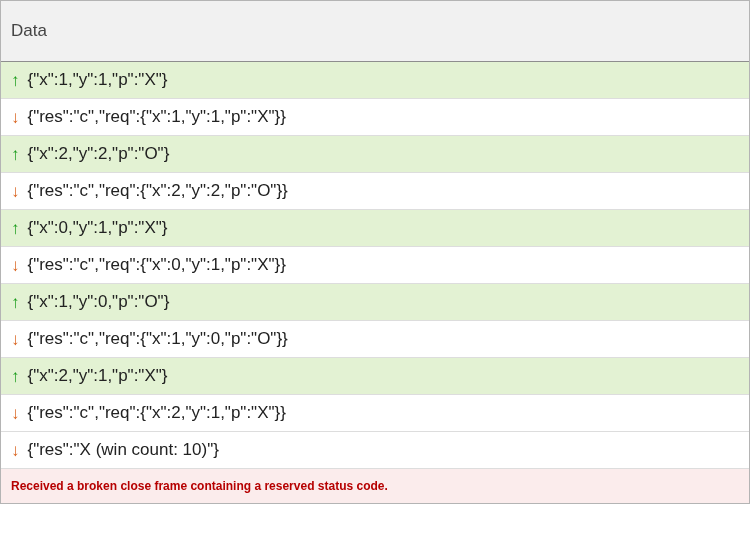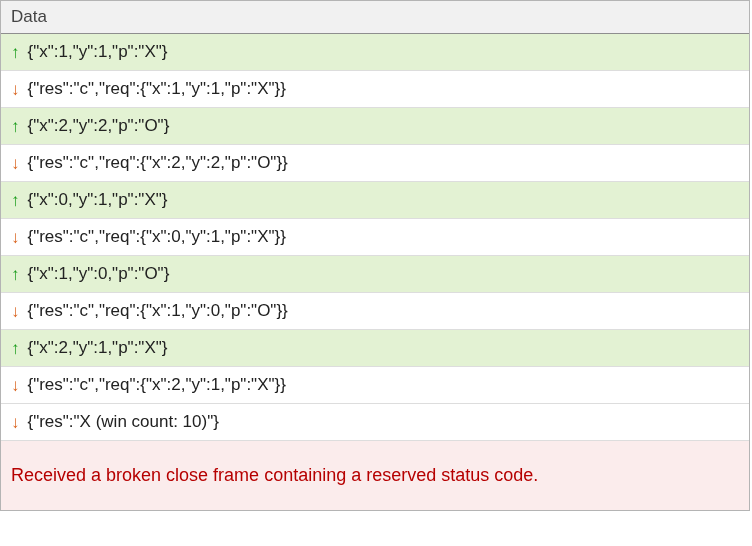--- a/index.html
+++ b/index.html
@@ -8,21 +8,21 @@
       font-size: 16px;
       background: #ffffff;
       width: 752px;
     }
     .panel {
       border: 1px solid #b4b4b4;
       width: 750px;
     }
     .panel-header {
       background: #f1f1f1;
-      padding: 6px 10px;
+      padding: 20px 10px;
       color: #444;
       font-size: 17px;
       border-bottom: 1px solid #8e8e8e;
     }
     .row {
       display: flex;
       align-items: center;
       padding: 8px 10px;
       border-bottom: 1px solid #ddd;
       gap: 8px;
@@ -43,23 +43,24 @@
     }
     .up .icon { color: #1a9c1a; }
     .down {
       background: #ffffff;
       color: #222;
     }
     .down .icon { color: #d9631e; }
     .error-row {
       background: #fbecec;
       color: #b60000;
-      padding: 24px 10px;
-      font-size: 18px;
+      padding: 10px 10px;
+      font-size: 12px;
       border-top: 1px solid #ddd;
+      font-weight: bold;
     }
     .msg {
       font-family: "Segoe UI", Arial, sans-serif;
       color: #222;
     }
   </style>
 </head>
 <body>
 
 <div class="panel">

